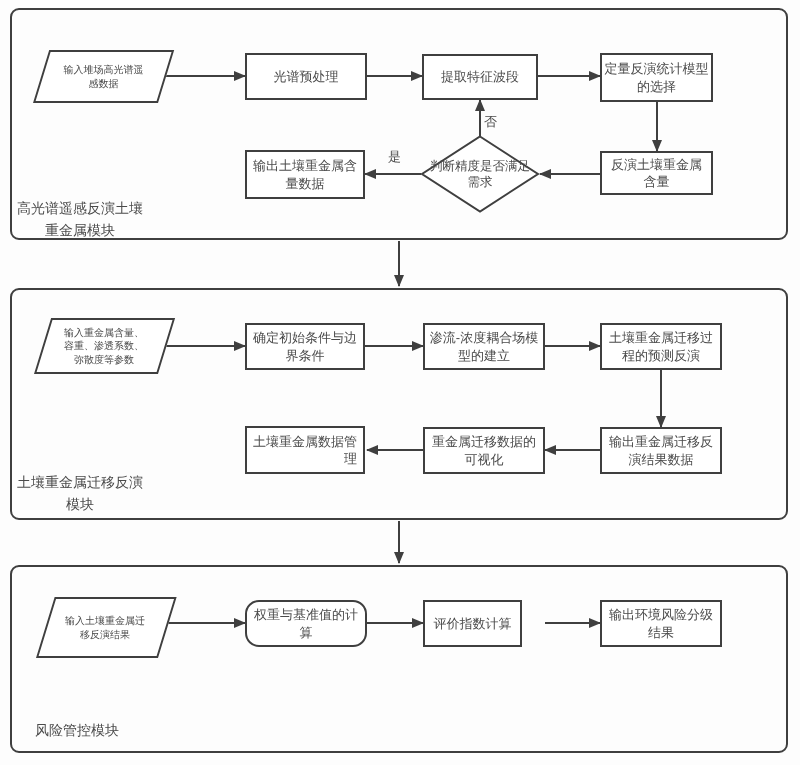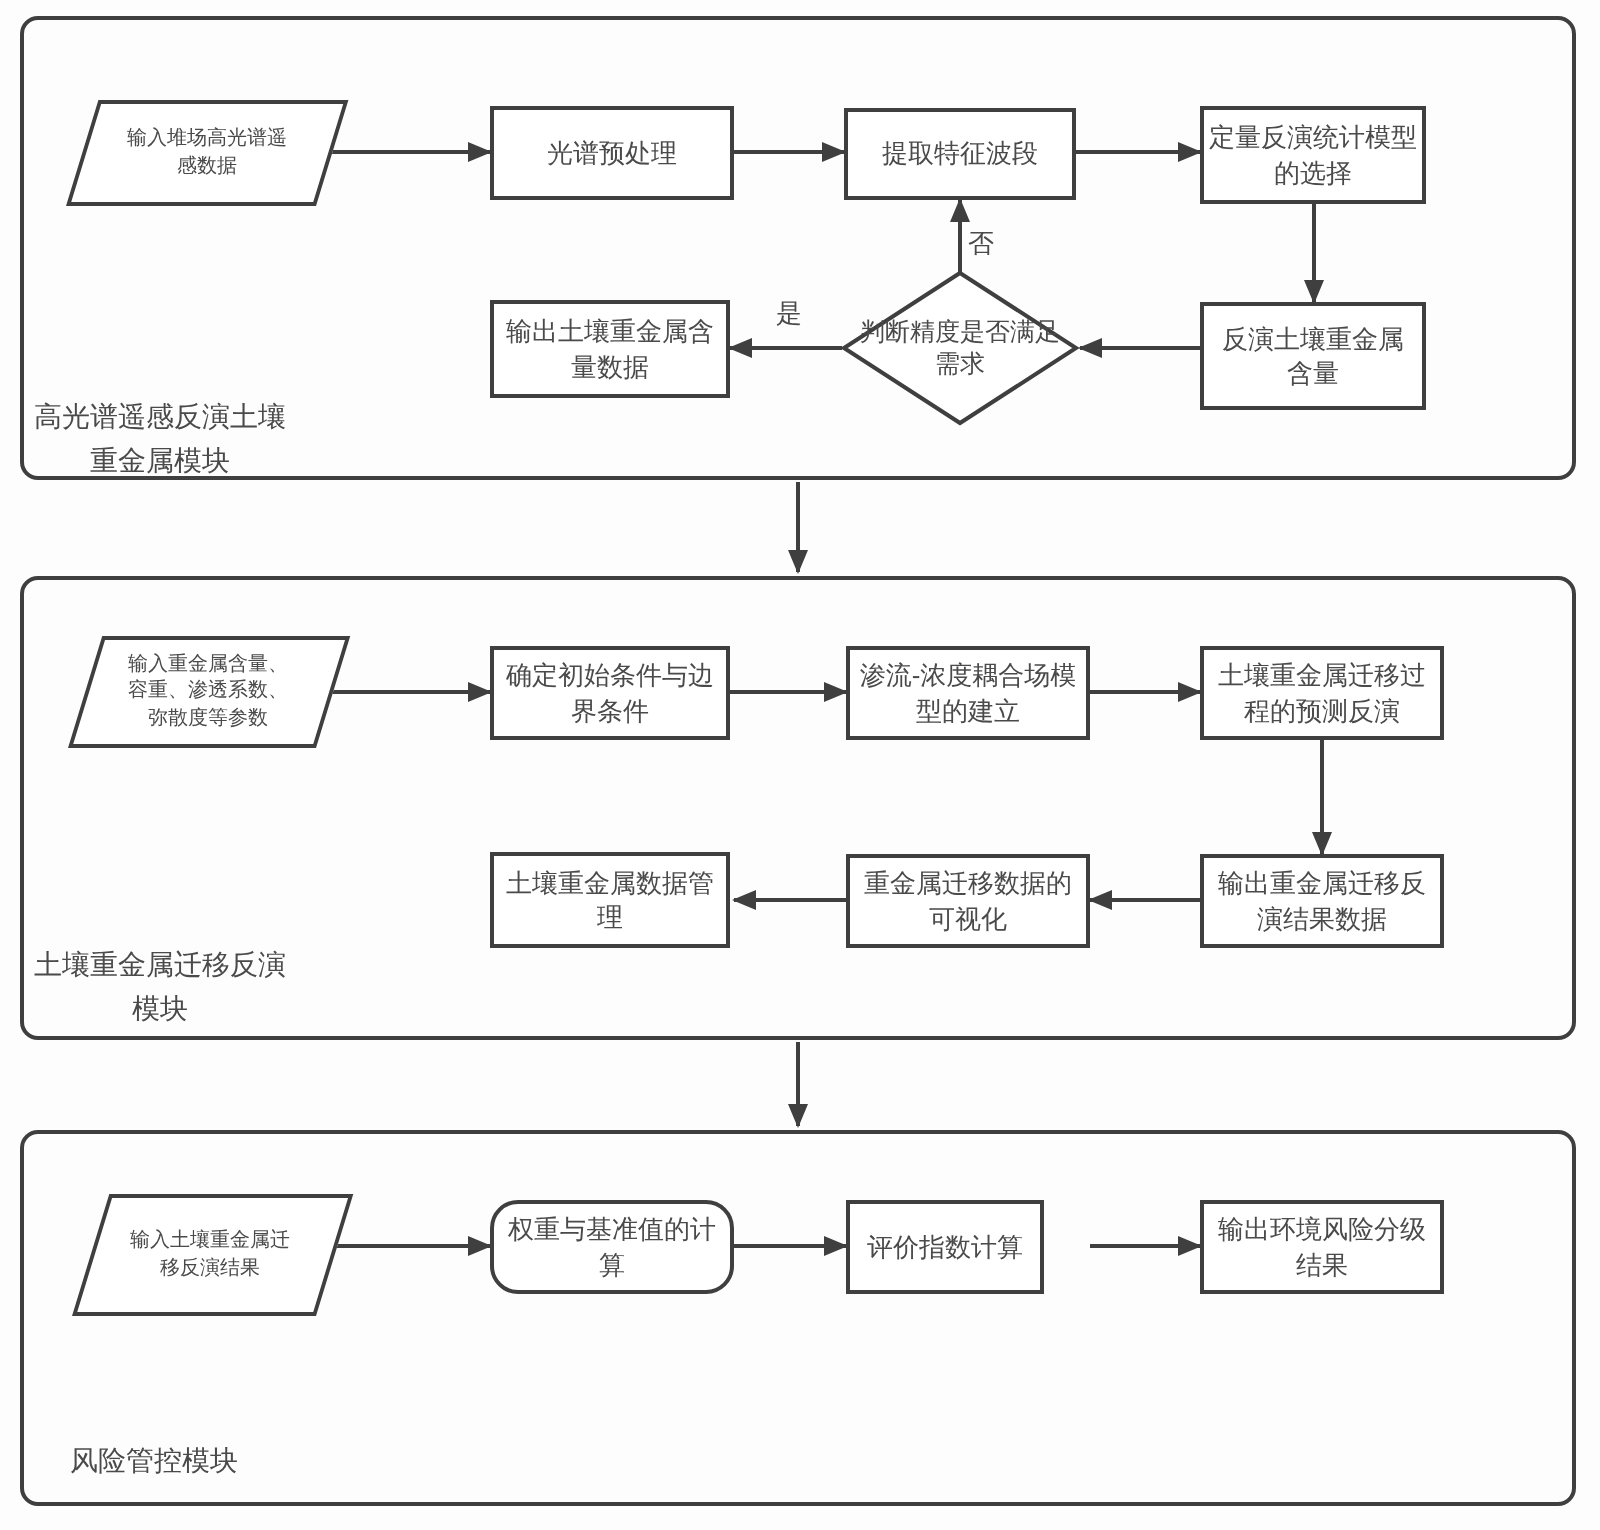--- a/index.html
+++ b/index.html
@@ -92,21 +92,21 @@
   <div class="rect" style="left:245px; top:53px; width:122px; height:47px;">
     <span>光谱预处理</span>
   </div>
   <div class="rect" style="left:422px; top:54px; width:116px; height:46px;">
     <span>提取特征波段</span>
   </div>
   <div class="rect" style="left:600px; top:53px; width:113px; height:49px;">
     <span>定量反演统计模型
 的选择</span>
   </div>
-  <div class="rect" style="left:600px; top:151px; width:113px; height:54px;">
+  <div class="rect" style="left:600px; top:151px; width:113px; height:44px;">
     <span>反演土壤重金属
 含量</span>
   </div>
   <div class="diamond" style="left:420px; top:135px; width:120px; height:78px;">
     <svg width="120" height="78" viewBox="0 0 120 78">
       <polygon points="60,1.5 118,39 60,76.5 2,39" fill="#ffffff" stroke="#3f3f3f" stroke-width="2"></polygon>
     </svg>
     <div class="dia-text">判断精度是否满足
 需求</div>
   </div>
@@ -147,21 +147,21 @@
 程的预测反演</span>
   </div>
   <div class="rect" style="left:600px; top:427px; width:122px; height:47px;">
     <span>输出重金属迁移反
 演结果数据</span>
   </div>
   <div class="rect" style="left:423px; top:427px; width:122px; height:47px;">
     <span>重金属迁移数据的
 可视化</span>
   </div>
-  <div class="rect" style="left:245px; top:426px; width:120px; height:48px;">
+  <div class="rect" style="left:245px; top:426px; width:120px; height:48px;text-align:right;">
     <span>土壤重金属数据管
 理</span>
   </div>
   <div class="mod-label" style="left:14px; top:471px; width:132px;">土壤重金属迁移反演
 模块</div>
 
   <div class="ln v ar-d" style="left:398px; top:521px; height:42px;"></div>
 
   <div class="module" style="left:10px; top:565px; width:778px; height:188px;"></div>
 

